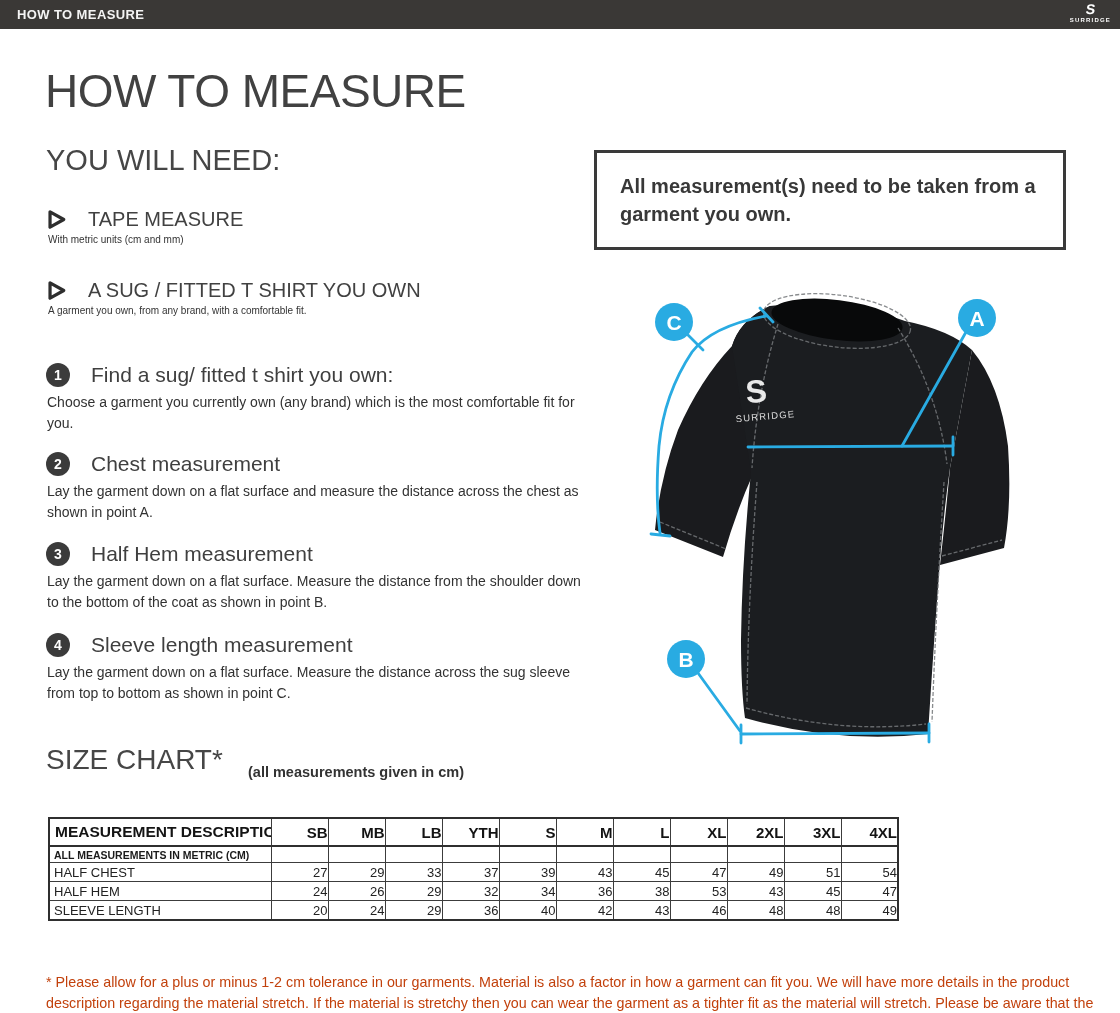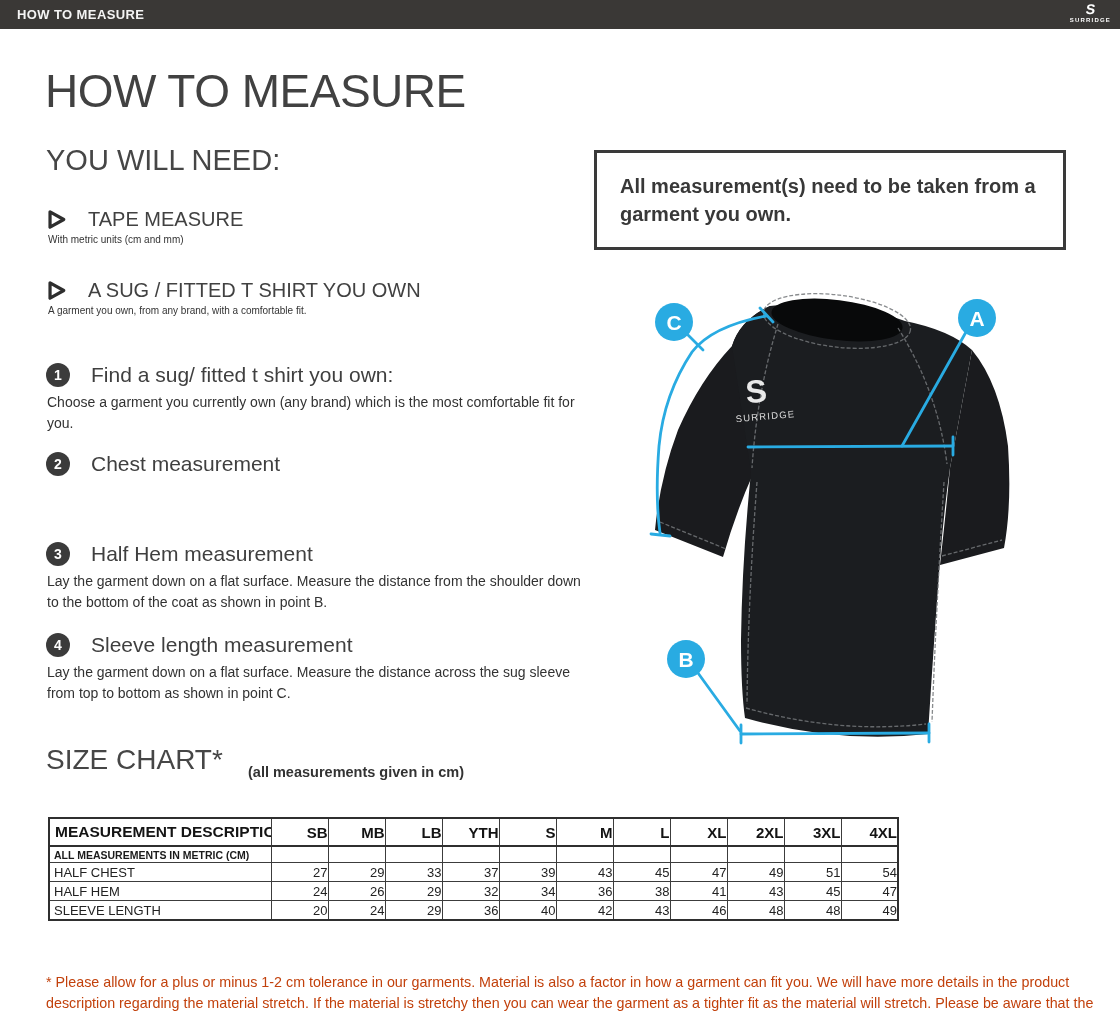--- a/index.html
+++ b/index.html
@@ -101,20 +101,21 @@
       <span class="step-title">Find a sug/ fitted t shirt you own:</span>
     </div>
     <div class="step-desc">Choose a garment you currently own (any brand) which is the most comfortable fit for you.</div>
   </div>
 
   <div class="step" id="step-2">
     <div class="row">
       <span class="badge">2</span>
       <span class="step-title">Chest measurement</span>
     </div>
+    <div class="step-desc">Lay the garment down on a flat surface and measure the distance across the chest as shown in point A.</div>
   </div>
 
   <div class="step" id="step-3">
     <div class="row">
       <span class="badge">3</span>
       <span class="step-title">Half Hem measurement</span>
     </div>
     <div class="step-desc">Lay the garment down on a flat surface. Measure the distance from the shoulder down to the bottom of the coat as shown in point B.</div>
   </div>
 
@@ -240,21 +241,21 @@
       </tr>
       <tr class="data">
         <td class="rowlabel">HALF HEM</td>
         <td>24</td>
         <td>26</td>
         <td>29</td>
         <td>32</td>
         <td>34</td>
         <td>36</td>
         <td>38</td>
-        <td>41</td>
+        <td>53</td>
         <td>43</td>
         <td>45</td>
         <td>47</td>
       </tr>
       <tr class="data">
         <td class="rowlabel">SLEEVE LENGTH</td>
         <td>20</td>
         <td>24</td>
         <td>29</td>
         <td>36</td>

